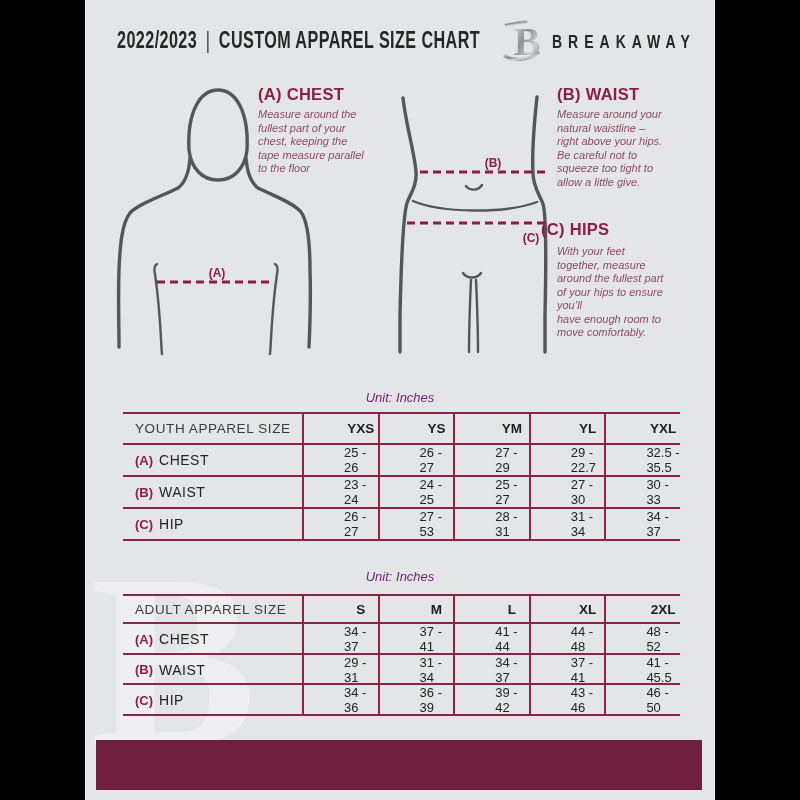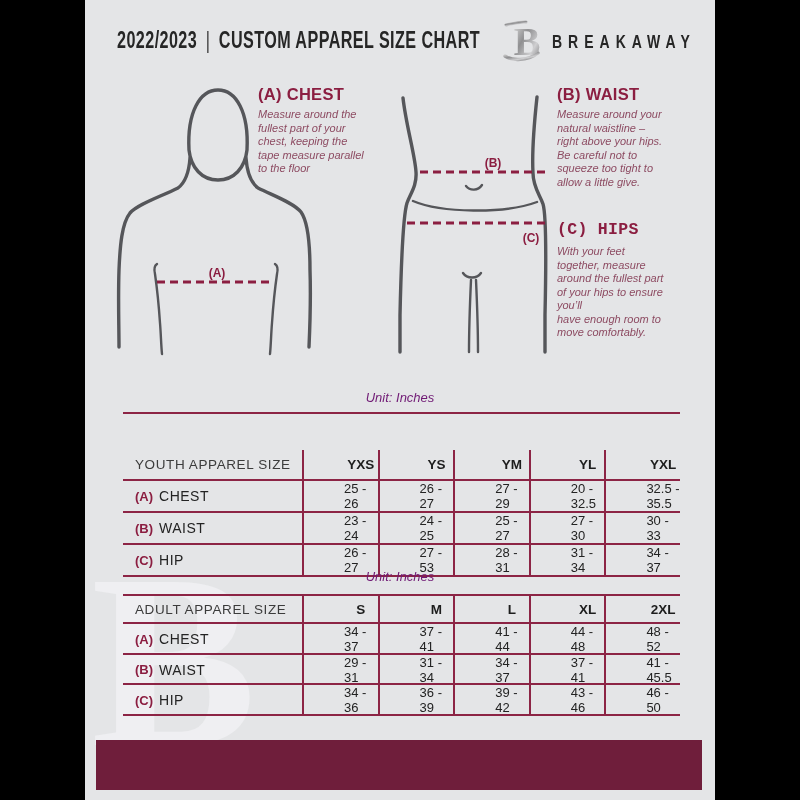--- a/index.html
+++ b/index.html
@@ -37,21 +37,21 @@
     color:#8b1e41;letter-spacing:.3px;white-space:nowrap;
   }
   .instr-body{
     position:absolute;z-index:2;font-style:italic;font-size:11px;
     line-height:13.5px;color:#8d4b62;white-space:pre-line;
   }
   .chest-head{left:173px;top:85px;}
   .chest-body{left:173px;top:108px;width:160px;}
   .waist-head{left:472px;top:85px;}
   .waist-body{left:472px;top:108px;width:165px;}
-  .hips-head{left:472px;top:220px;font-family:Liberation Mono, monospace;}
+  .hips-head{left:456px;top:220px;}
   .hips-body{left:472px;top:245px;width:170px;}
   
   .fig{position:absolute;z-index:1;}
   .fig-torso{left:25px;top:80px;}
   .fig-hips{left:308px;top:90px;}
   .fig path{fill:none;stroke:#55565a;stroke-linecap:round;}
   .fig .outer{stroke-width:3.4px;}
   .fig .inner{stroke-width:2.4px;}
   .fig .dash{stroke:#8b1e41;stroke-width:3px;stroke-dasharray:8 5;stroke-linecap:butt;}
   .fig text{font-family:"Liberation Sans",sans-serif;font-weight:bold;font-size:12px;fill:#8b1e41;}
@@ -70,21 +70,21 @@
   .tbl{
     position:absolute;left:38px;width:557px;z-index:2;
     border-top:2px solid #8c2445;
   }
   .youth-tbl{top:412px;}
   .adult-tbl{top:594px;}
   .trow{
     display:grid;grid-template-columns:179px repeat(5,1fr);
     border-bottom:2px solid #8c2445;
   }
-  .youth-tbl .trow.head{height:29px;margin-top:36px;} .youth-tbl .trow.body{height:30px;}
+  .youth-tbl .trow.head{height:29px;} .youth-tbl .trow.body{height:30px;}
   .adult-tbl .trow.head{height:26px;} .adult-tbl .trow.body{height:28.5px;}
   .cell{display:flex;align-items:center;justify-content:center;font-size:13px;color:#232323;padding-left:40px;}
   .cell.size{border-left:2px solid #8c2445;font-weight:bold;font-size:13.5px;color:#1d1d1d;}
   .cell.val{border-left:2px solid #8c2445;}
   .cell.lbl{justify-content:flex-start;padding-left:12px;}
   .cell.corner{font-size:13.5px;color:#3c3c3c;letter-spacing:.6px;}
   .cell .prefix{font-weight:bold;color:#8b1e41;margin-right:6px;}
   .cell .rowlabel{font-size:14px;letter-spacing:.5px;}
   
   .footer-bar{
@@ -177,21 +177,21 @@
       <div class="cell size">YXL</div>
     </div>
     <div class="trow body">
       <div class="cell lbl">
           <span class="prefix">(A)</span>
           <span class="rowlabel">CHEST</span>
         </div>
       <div class="cell val">25 - 26</div>
       <div class="cell val">26 - 27</div>
       <div class="cell val">27 - 29</div>
-      <div class="cell val">20 - 32.5</div>
+      <div class="cell val">29 - 22.7</div>
       <div class="cell val">32.5 - 35.5</div>
     </div>
     <div class="trow body">
       <div class="cell lbl">
           <span class="prefix">(B)</span>
           <span class="rowlabel">WAIST</span>
         </div>
       <div class="cell val">23 - 24</div>
       <div class="cell val">24 - 25</div>
       <div class="cell val">25 - 27</div>

